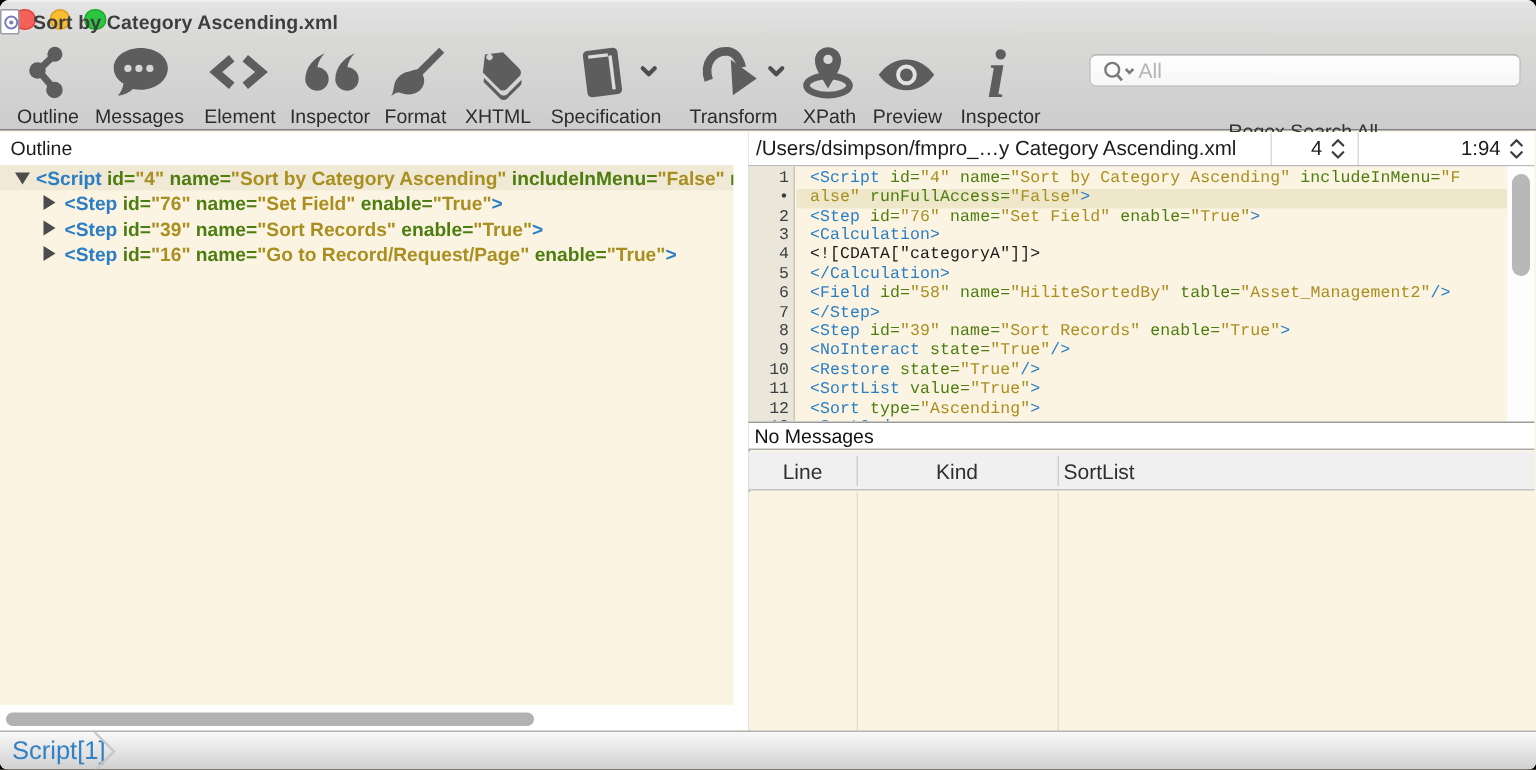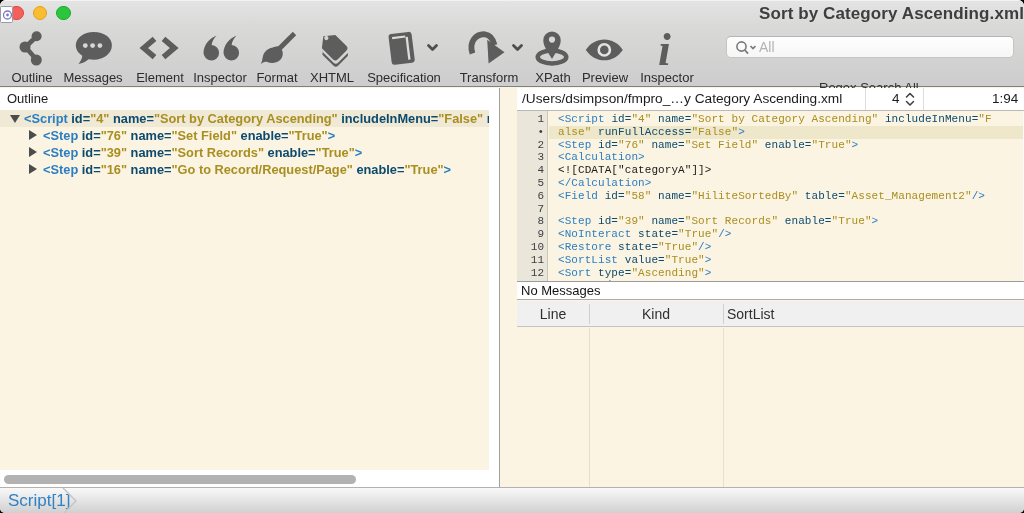--- a/index.html
+++ b/index.html
@@ -8,22 +8,22 @@
        background:#fbf4e2;font-family:"Liberation Sans",sans-serif;}
   
   .chrome{position:absolute;left:0;top:0;width:1024px;height:87px;
           background:linear-gradient(180deg,#e4e4e4 0%,#d9d9d8 30%,#cdcdcd 100%);
           border-bottom:1px solid #808080;box-shadow:inset 0 1px 0 rgba(255,255,255,.55);}
   .tl{position:absolute;top:5.8px;width:14.4px;height:14.4px;border-radius:50%;}
   .tl.r{left:9.2px;background:#f6605a;border:0.5px solid #e0443e;}
   .tl.y{left:32.9px;background:#f8bd30;border:0.5px solid #dfa023;}
   .tl.g{left:56.4px;background:#2cc63e;border:0.5px solid #1aad2b;}
   .title{position:absolute;top:0;left:0;width:100%;height:28px;display:flex;
-         align-items:center;justify-content:space-between;
-         font-size:17px;font-weight:600;color:#3e3e3e;letter-spacing:0.1px;gap:40px;}
+         align-items:center;justify-content:flex-start;
+         font-size:13px;font-weight:600;color:#3e3e3e;letter-spacing:0.1px;}
   .docicon{position:relative;width:13px;height:17px;background:#fff;
            border:1px solid #9a9aa6;border-radius:1.5px;margin-right:9px;margin-top:0px;}
   
   .titem{position:absolute;top:30px;text-align:center;color:#2d2d2d;font-size:13px;}
   .titem .lab{position:absolute;top:40px;width:200px;left:50%;transform:translateX(-50%);
               text-align:center;font-size:13px;color:#2c2c2c;}
   
   .search{position:absolute;left:726px;top:36px;width:288px;height:22px;border-radius:5px;
           background:linear-gradient(#fefefe,#f6f6f6);border:1px solid #c5c5c5;border-top-color:#b5b5b5;}
   .search .ph{position:absolute;left:32px;top:2px;font-size:14px;color:#b4b4b4;}
@@ -39,21 +39,21 @@
         font-size:12.8px;font-weight:600;line-height:17px;}
   .trow.hl{background:#efe9d6;}
   .tri-d{position:absolute;width:0;height:0;border-left:5.5px solid transparent;
          border-right:5.5px solid transparent;border-top:8px solid #4c4c4c;top:4.5px;}
   .tri-r{position:absolute;width:0;height:0;border-top:5.5px solid transparent;
          border-bottom:5.5px solid transparent;border-left:8px solid #4c4c4c;top:3px;}
   .lscroll{position:absolute;left:0;top:382px;width:489px;height:17px;background:#fff;}
   .lthumb{position:absolute;left:4px;top:4.5px;width:352px;height:9px;border-radius:5px;background:#b2b2b2;}
   .divider{position:absolute;left:499px;top:0;width:1px;height:399px;background:#a0a0a0;}
   
-  .rpane{position:absolute;left:517px;top:0;width:440px;height:399px;}
+  .rpane{position:absolute;left:499px;top:0;width:440px;height:399px;}
   .pathbar{position:absolute;left:0;top:0;width:524px;height:23px;background:#fff;border-bottom:1px solid #b9b9b9;}
   .pathbar .p{position:absolute;left:5px;top:0;font-size:13.7px;color:#1b1b1b;line-height:22px;}
   .psep{position:absolute;top:0;width:1px;height:22px;background:#dcdcdc;}
   .pnum{position:absolute;top:0;font-size:13.5px;color:#1b1b1b;line-height:22px;}
   .stepper{position:absolute;top:4px;width:10px;height:15px;}
   
   .codearea{position:absolute;left:0;top:23px;width:524px;height:170px;background:#fbf4e2;overflow:hidden;}
   .gutter{position:absolute;left:0;top:0;width:31px;height:170px;background:#eae7da;border-right:1px solid #c9c6b8;}
   .gnum{position:absolute;right:3px;width:26px;text-align:right;font-family:"Liberation Mono",monospace;
         font-size:11px;color:#3d3d44;line-height:12.8px;}
@@ -75,21 +75,21 @@
   .thead .c3{position:absolute;left:206px;padding-left:4px;}
   .hsep1{position:absolute;left:72px;top:3px;width:1px;height:20px;background:#cfcfcf;}
   .hsep2{position:absolute;left:206px;top:3px;width:1px;height:20px;background:#cfcfcf;}
   .mbody{position:absolute;left:0;top:47px;width:524px;height:159px;background:#fbf4e2;}
   .bsep{position:absolute;top:0;width:1px;height:159px;background:#e6e0cb;}
   
   .status{position:absolute;left:0;top:487px;width:1024px;height:26px;
           background:linear-gradient(180deg,#f9f9f9,#d0d0d0);border-top:1px solid #b2b2b2;}
   .status .scr{position:absolute;left:8px;top:0;line-height:25px;font-size:17px;color:#3181c4;}
   
-  .b{color:#2b7ec3;} .r{color:#0c4a6e;} .o{color:#a98e20;} .k{color:#1a1a1a;}
+  .b{color:#2b7ec3;} .r{color:#4d7c0f;} .o{color:#a98e20;} .k{color:#1a1a1a;}
 </style>
 </head>
 <body>
 <div class="win">
 
   <div class="chrome">
     <div class="tl r"></div>
       <div class="tl y"></div>
       <div class="tl g"></div>
     <div class="title">
@@ -264,20 +264,21 @@
             <div class="gnum" style="top:168.4px;">13</div>
           </div>
           <div class="codewrap">
             <div class="cline" style="top:2px;"><span class="b">&lt;Script</span> <span class="r">id=</span><span class="o">"4"</span> <span class="r">name=</span><span class="o">"Sort by Category Ascending"</span> <span class="r">includeInMenu=</span><span class="o">"F</span></div>
             <div class="cline hl" style="top:14.8px;"><span class="o">alse"</span> <span class="r">runFullAccess=</span><span class="o">"False"</span><span class="b">&gt;</span></div>
             <div class="cline" style="top:27.6px;"><span class="b">&lt;Step</span> <span class="r">id=</span><span class="o">"76"</span> <span class="r">name=</span><span class="o">"Set Field"</span> <span class="r">enable=</span><span class="o">"True"</span><span class="b">&gt;</span></div>
             <div class="cline" style="top:40.400000000000006px;"><span class="b">&lt;Calculation&gt;</span></div>
             <div class="cline" style="top:53.2px;"><span class="k">&lt;![CDATA["categoryA"]]&gt;</span></div>
             <div class="cline" style="top:66px;"><span class="b">&lt;/Calculation&gt;</span></div>
             <div class="cline" style="top:78.80000000000001px;"><span class="b">&lt;Field</span> <span class="r">id=</span><span class="o">"58"</span> <span class="r">name=</span><span class="o">"HiliteSortedBy"</span> <span class="r">table=</span><span class="o">"Asset_Management2"</span><span class="b">/&gt;</span></div>
+            <div class="cline" style="top:91.60000000000001px;"><span class="b">&lt;/Step&gt;</span></div>
             <div class="cline" style="top:104.4px;"><span class="b">&lt;Step</span> <span class="r">id=</span><span class="o">"39"</span> <span class="r">name=</span><span class="o">"Sort Records"</span> <span class="r">enable=</span><span class="o">"True"</span><span class="b">&gt;</span></div>
             <div class="cline" style="top:117.2px;"><span class="b">&lt;NoInteract</span> <span class="r">state=</span><span class="o">"True"</span><span class="b">/&gt;</span></div>
             <div class="cline" style="top:130px;"><span class="b">&lt;Restore</span> <span class="r">state=</span><span class="o">"True"</span><span class="b">/&gt;</span></div>
             <div class="cline" style="top:142.8px;"><span class="b">&lt;SortList</span> <span class="r">value=</span><span class="o">"True"</span><span class="b">&gt;</span></div>
             <div class="cline" style="top:155.60000000000002px;"><span class="b">&lt;Sort</span> <span class="r">type=</span><span class="o">"Ascending"</span><span class="b">&gt;</span></div>
             <div class="cline" style="top:168.4px;"><span class="b">&lt;SortOrder&gt;</span></div>
           </div>
         </div>
       <div class="vtrack">
           <div class="vthumb"></div>

